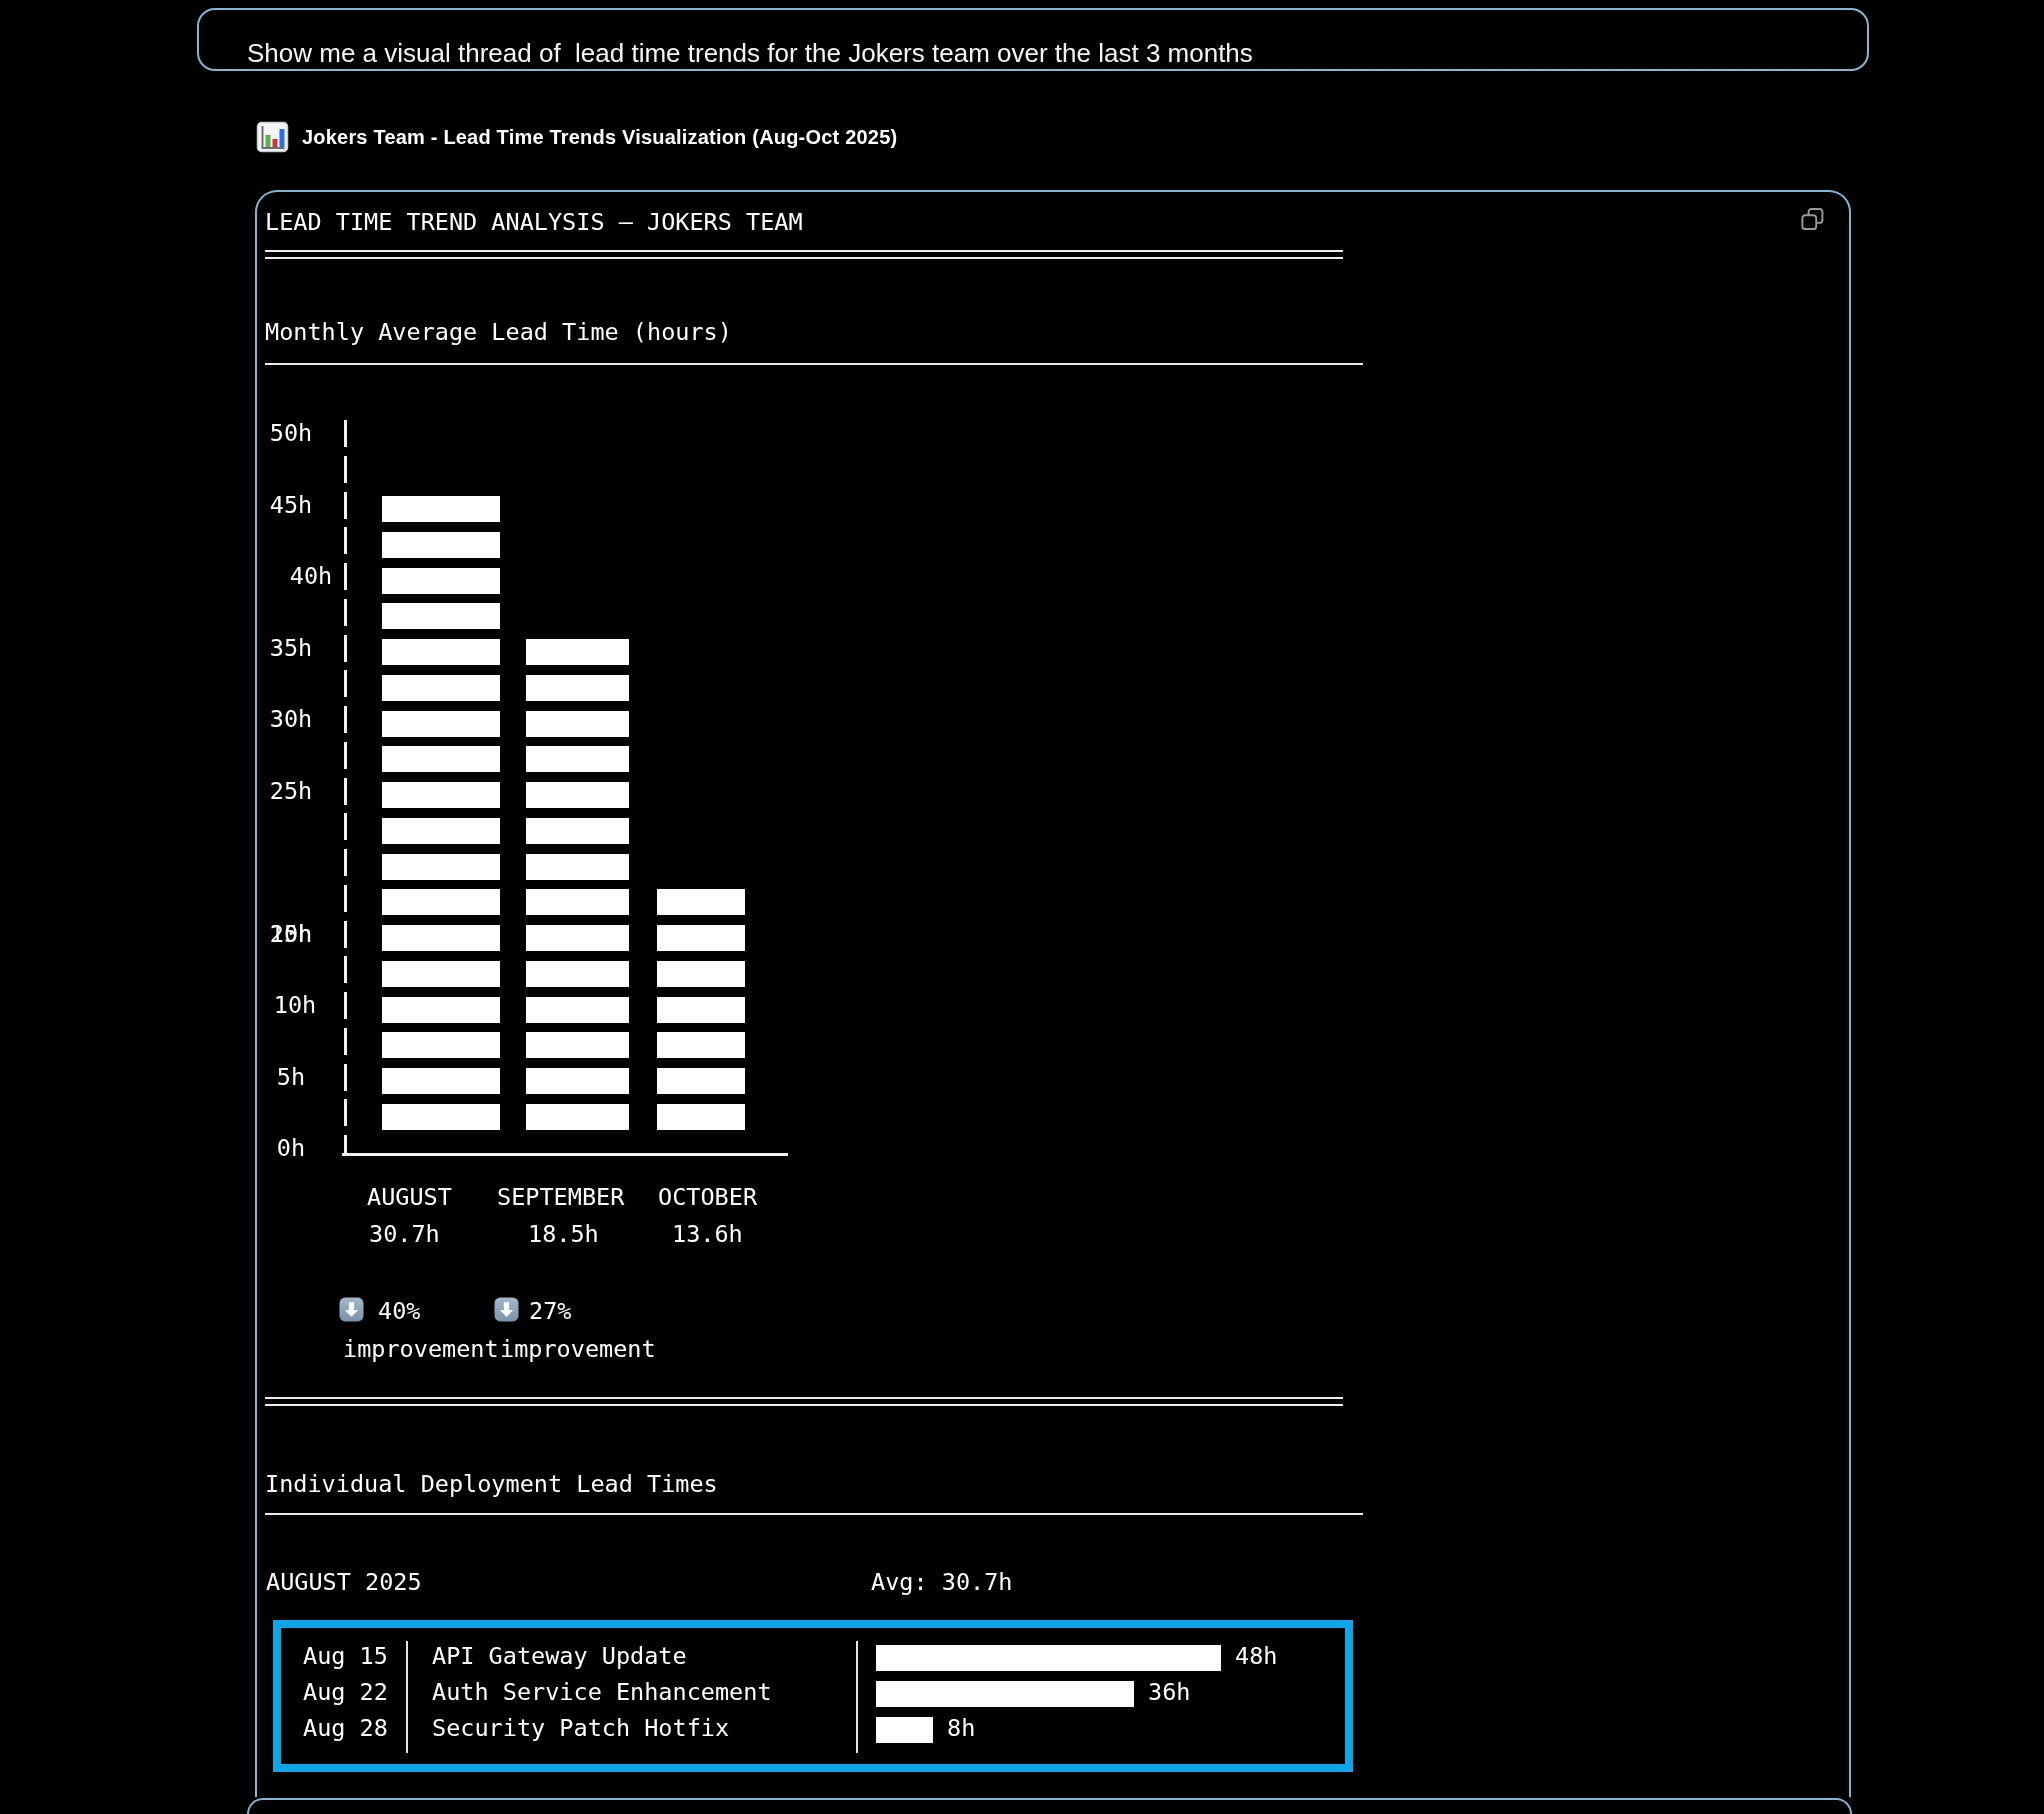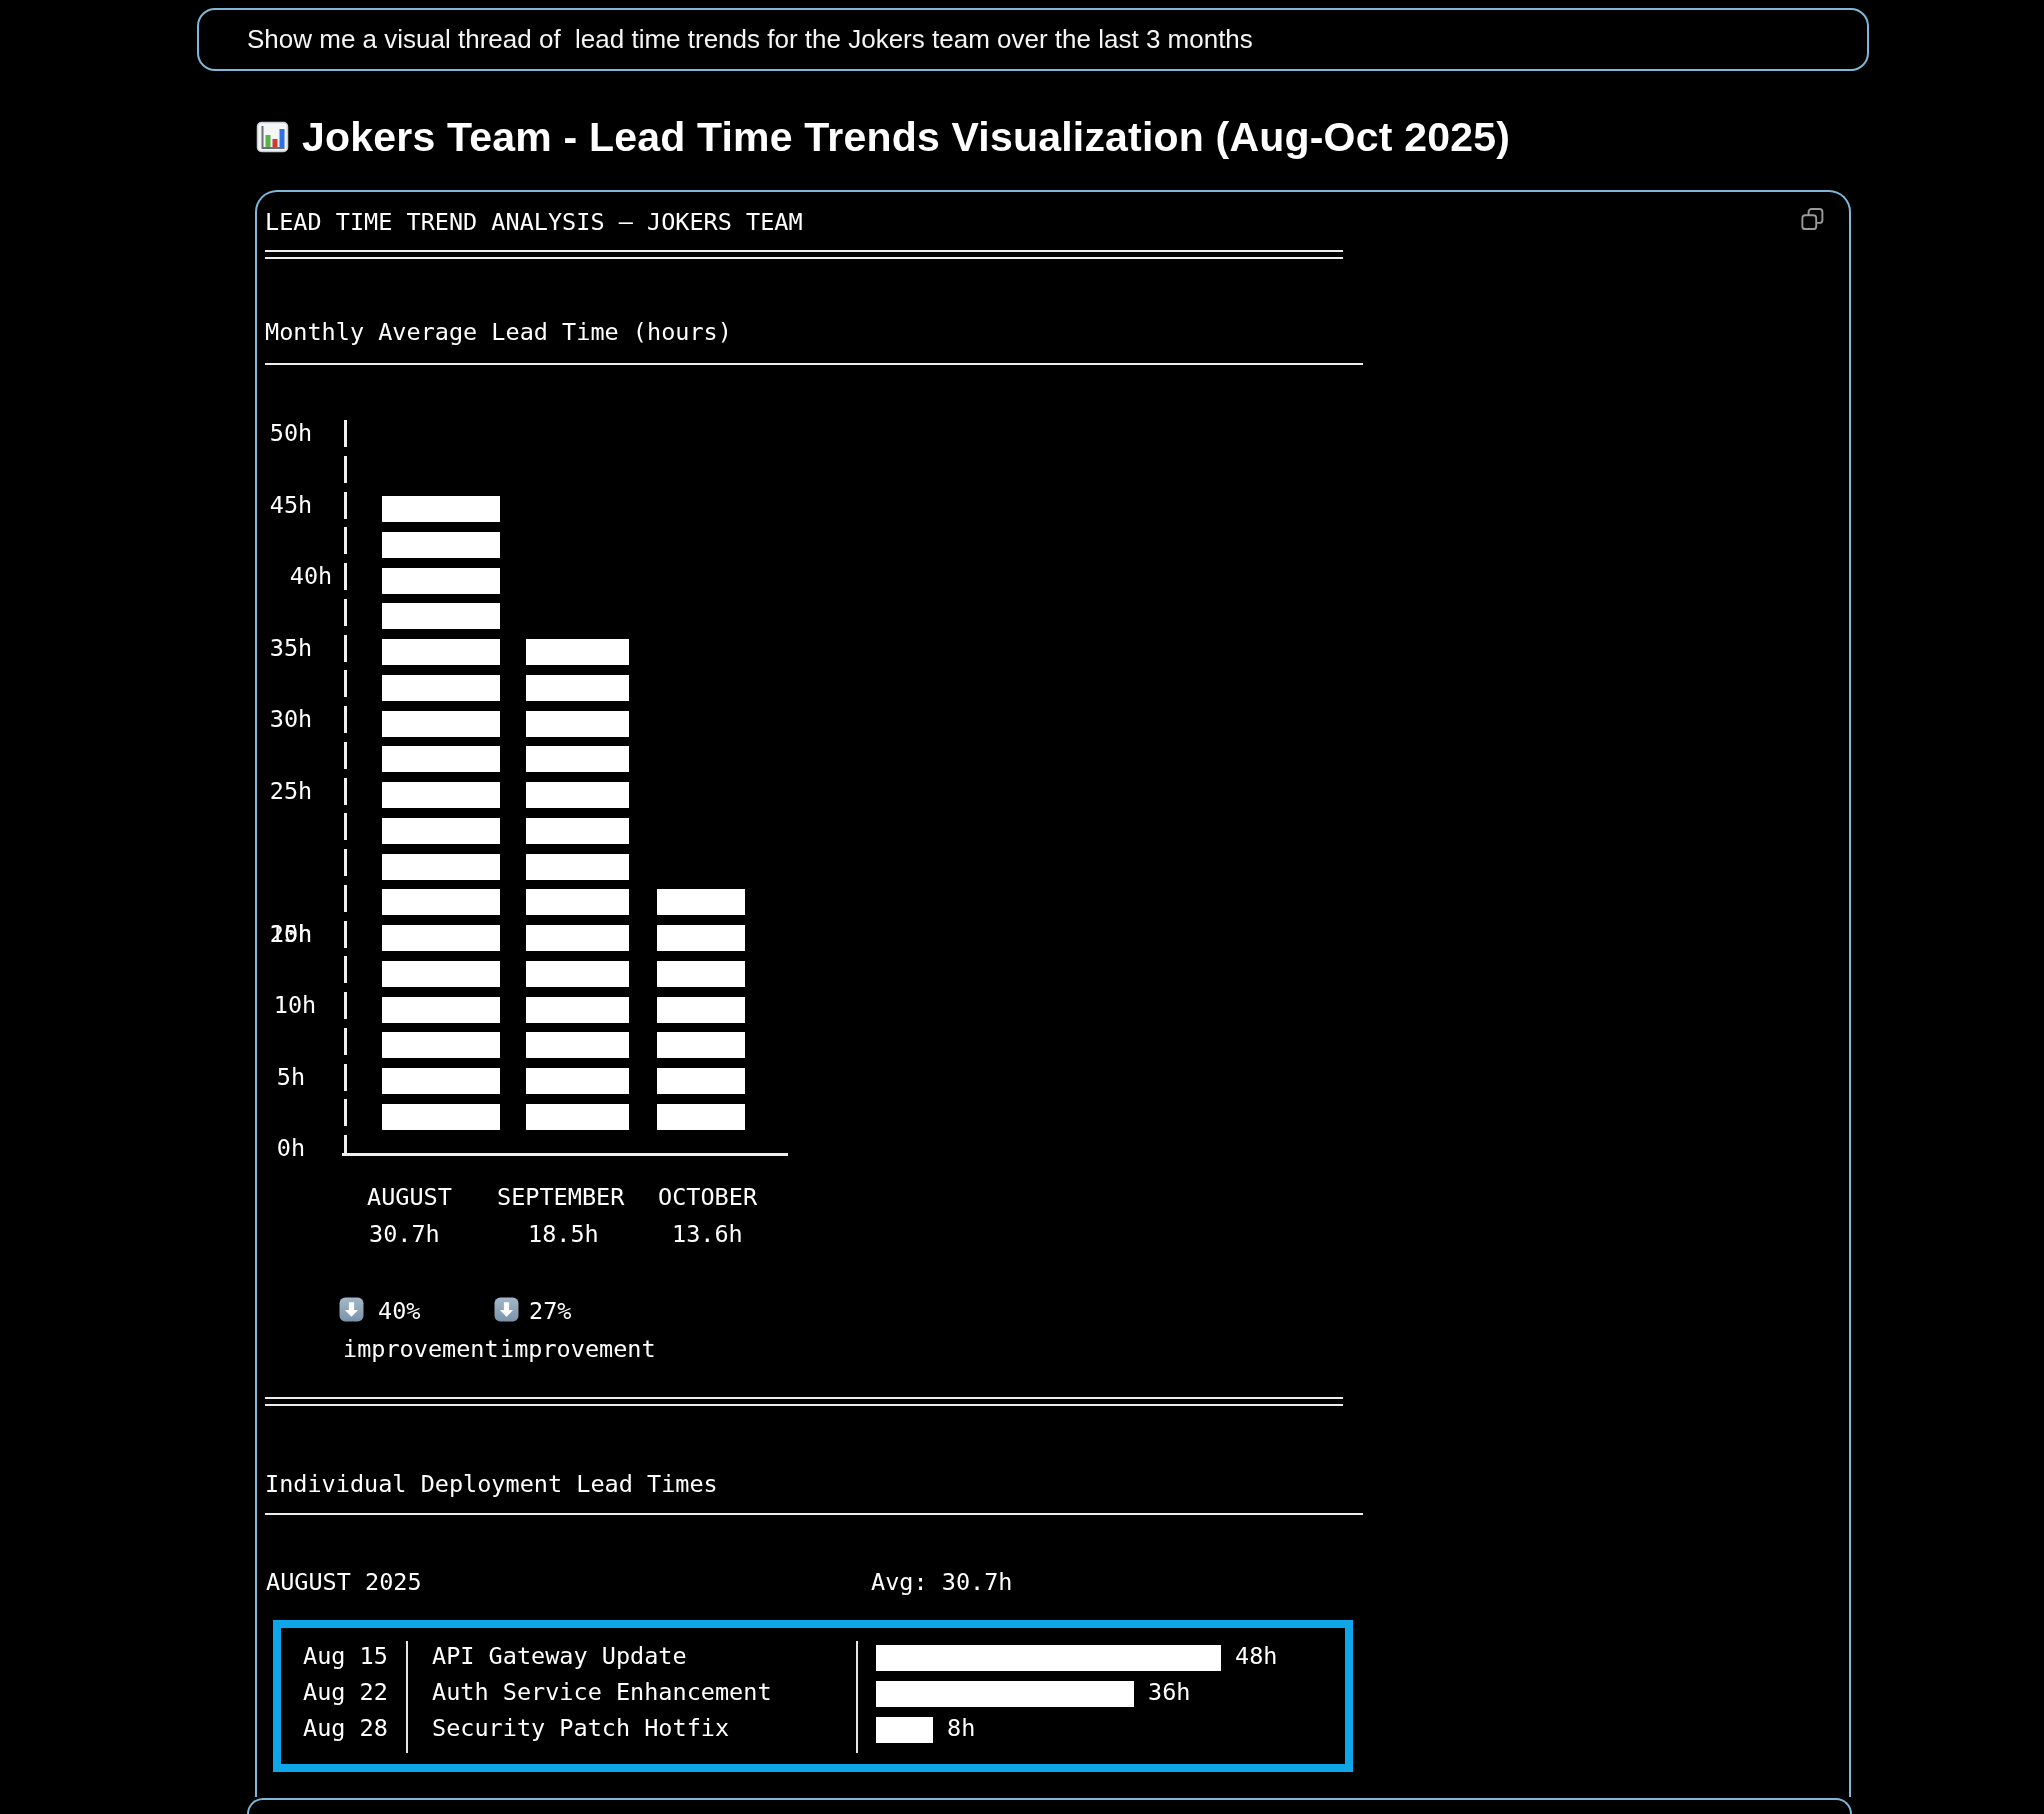--- a/index.html
+++ b/index.html
@@ -3,26 +3,26 @@
 <meta charset="utf-8">
 <style>
   html,body{margin:0;padding:0;background:#000;}
   body{width:2044px;height:1814px;overflow:hidden;position:relative;
        font-family:"Liberation Sans",sans-serif;color:#fff;}
   .abs{position:absolute;}
   .mono{font-family:"DejaVu Sans Mono",monospace;font-size:23.5px;line-height:32px;color:#fff;white-space:pre;}
 
   
   .query-box{left:197px;top:8px;width:1668px;height:59px;border:2.5px solid #7eb7d7;border-radius:18px;
-             display:flex;align-items:center;}
+             display:flex;align-items:flex-end;}
   .query-box span{margin-left:48px;font-size:26px;color:#f5f5f5;white-space:pre;}
 
   
   .title-row{left:256px;top:114px;height:46px;display:flex;align-items:center;gap:12px;}
-  .title-row h1{font-size:41px;font-weight:700;margin:0;color:#fff;letter-spacing:.2px;}
+  .title-row h1{font-size:20px;font-weight:700;margin:0;color:#fff;letter-spacing:.2px;}
 
   
   .terminal{left:255px;top:190px;width:1592px;height:1605px;border:2.5px solid #7eb7d7;border-bottom:none;
             border-radius:22px 22px 0 0;background:#000;}
   .copy-btn{left:1540px;top:14px;width:30px;height:30px;cursor:pointer;background:none;border:none;padding:0;}
 
   .dline{height:5px;border-top:2.5px solid #ededed;border-bottom:2.5px solid #ededed;}
   .sline{height:0;border-top:2.5px solid #ededed;}
 
   .ytick{width:68px;text-align:center;}

